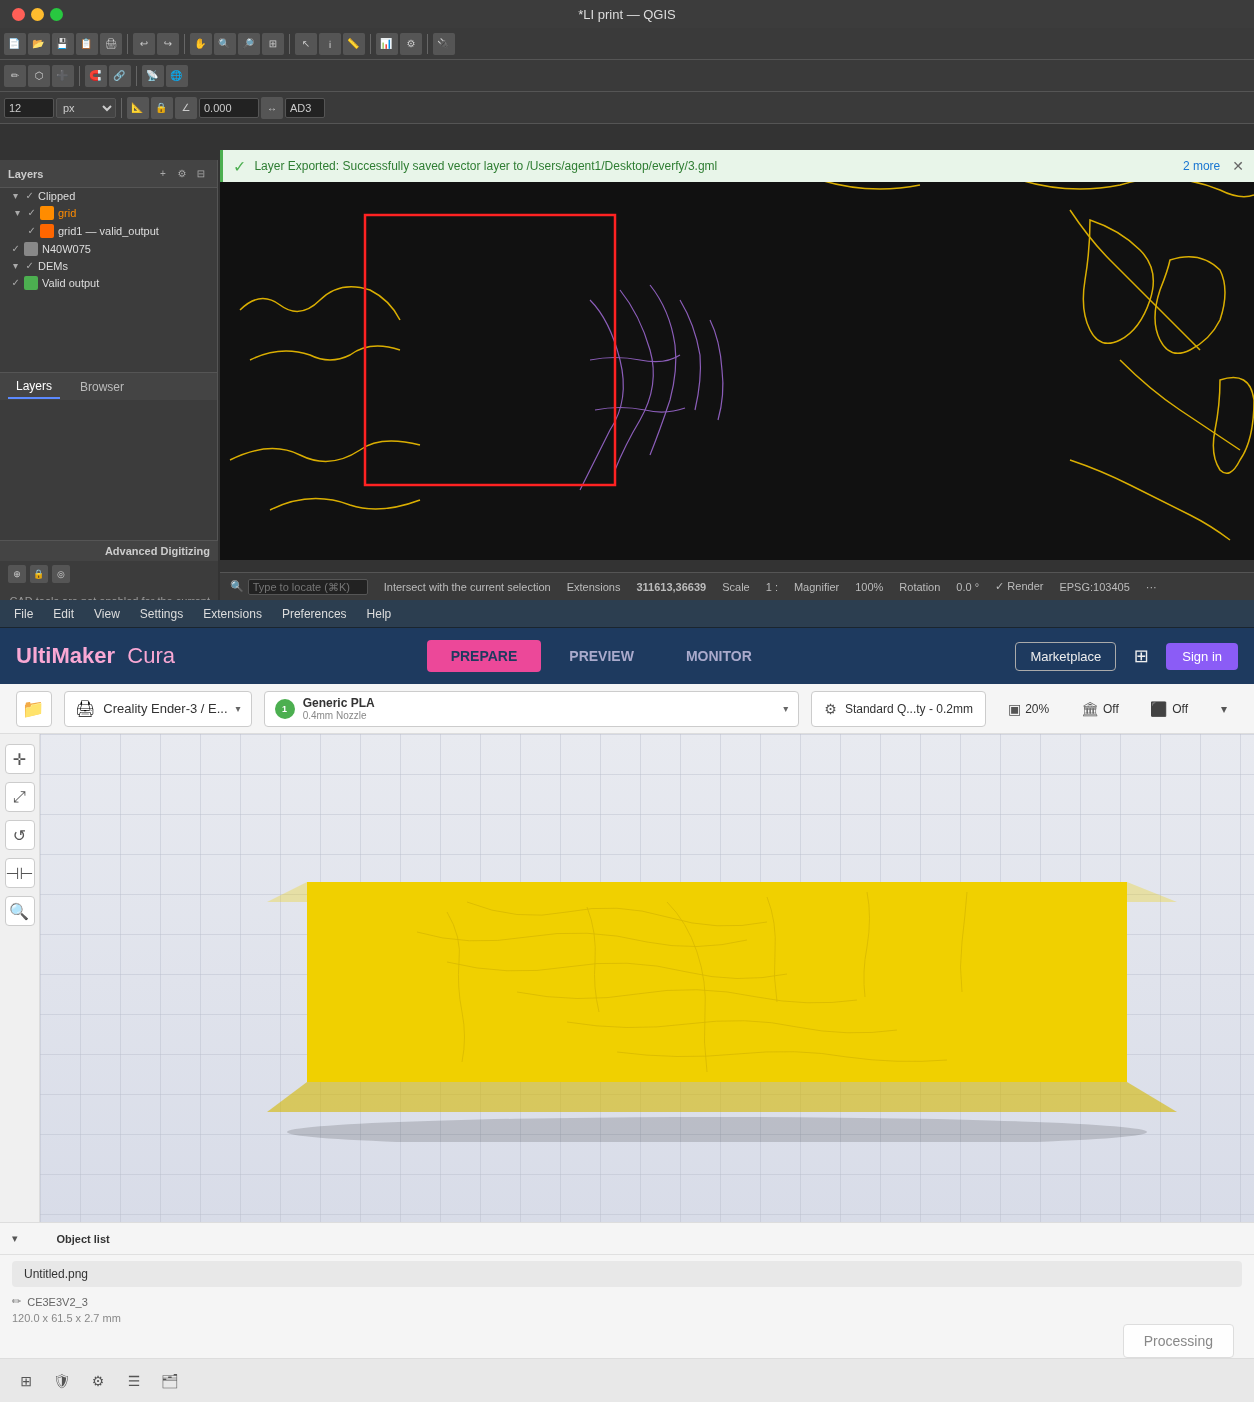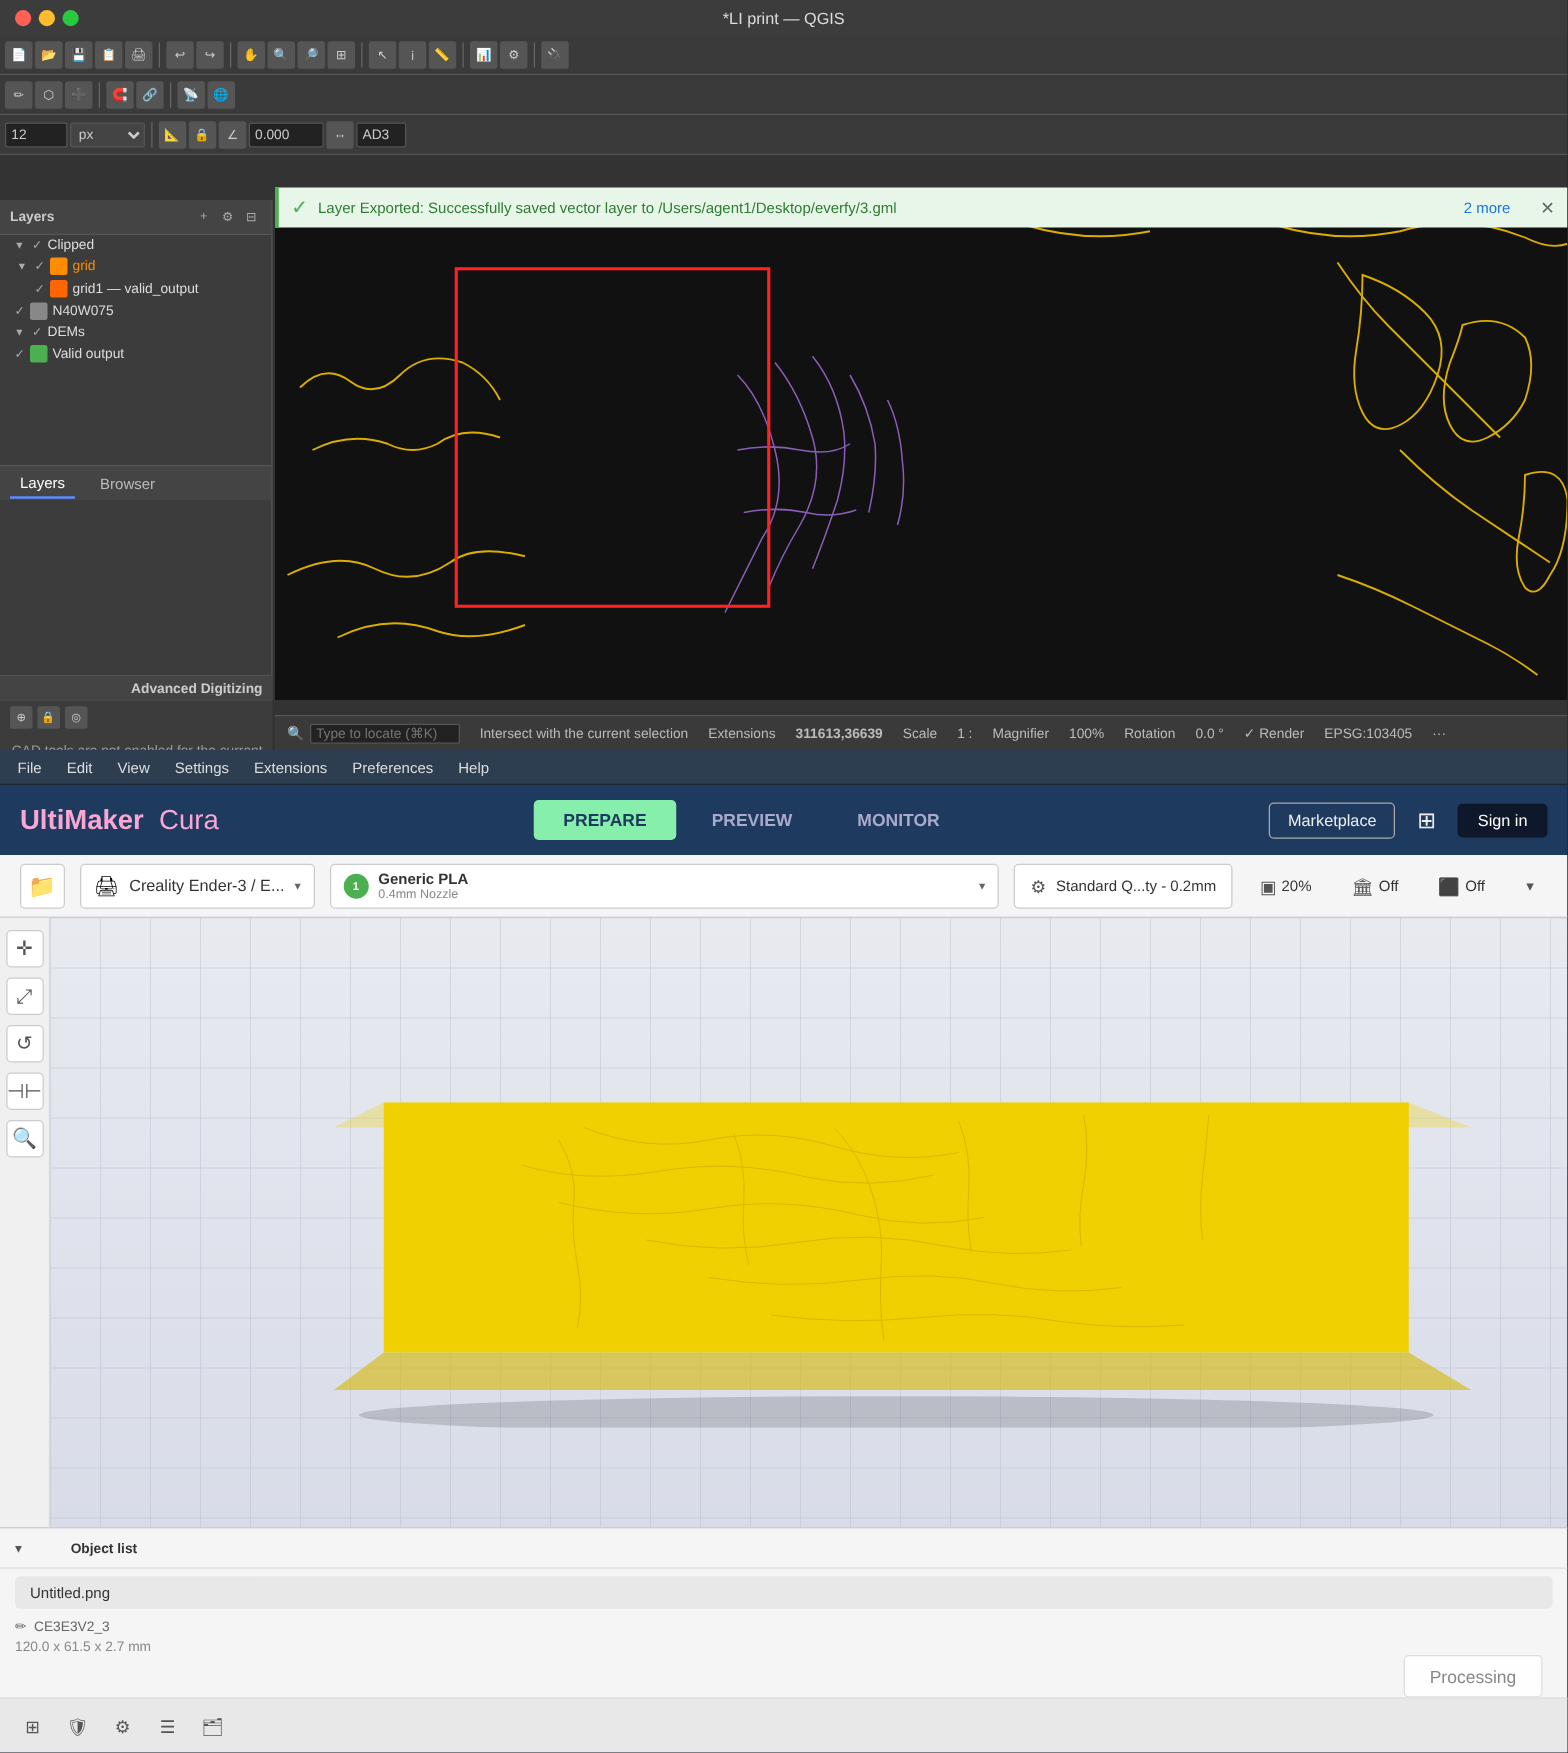--- a/index.html
+++ b/index.html
@@ -43,21 +43,21 @@
     }
 
     
     .success-notification {
       position: absolute; top: 150px; left: 220px; right: 0;
       height: 32px; background: #e8f5e9; border-left: 3px solid #4caf50;
       display: flex; align-items: center; padding: 0 10px; gap: 8px; z-index: 10;
     }
     .success-icon { color: #4caf50; font-size: 16px; }
     .success-text { font-size: 12px; color: #2e7d32; flex: 1; }
-    .success-more { font-size: 12px; color: #1976d2; cursor: pointer; margin-right: 16px; }
+    .success-more { font-size: 12px; color: #1976d2; cursor: pointer; margin-right: 4px; }
     .success-close { font-size: 14px; color: #666; cursor: pointer; }
 
     
     .map-area {
       position: absolute; top: 160px; left: 220px; right: 0; bottom: 40px;
       background: #111; overflow: hidden;
     }
 
     
     .map-svg { position: absolute; top: 0; left: 0; width: 100%; height: 100%; }
@@ -120,33 +120,33 @@
       display: flex; align-items: center; justify-content: space-between;
       padding: 0 16px;
     }
     .cura-logo { font-size: 22px; color: #f9a8d4; font-weight: 300; }
     .cura-logo span { font-weight: 700; }
     .nav-tabs { display: flex; gap: 4px; }
     .nav-tab {
       padding: 8px 24px; font-size: 14px; font-weight: 600;
       cursor: pointer; border-radius: 4px;
     }
-    .nav-tab.active { background: #86efac; color: #1e3a5f; margin-left: 12px; }
+    .nav-tab.active { background: #ec4899; color: #1e3a5f; margin-left: 12px; }
     .nav-tab.inactive { color: #aac; }
     .header-right { display: flex; gap: 10px; align-items: center; }
     .marketplace-btn {
       padding: 6px 14px; border: 1px solid #aaa; border-radius: 4px;
       color: #eee; font-size: 13px; cursor: pointer; background: transparent;
     }
     .grid-btn {
       width: 30px; height: 30px; display: flex; align-items: center; justify-content: center;
       color: #eee; font-size: 18px; cursor: pointer;
     }
     .signin-btn {
-      padding: 6px 16px; background: #0f172a; border-radius: 4px;
+      padding: 6px 16px; background: #8b5cf6; border-radius: 4px;
       color: #fff; font-size: 13px; cursor: pointer; border: none;
     }
 
     
     .printer-bar {
       width: 100%; height: 50px; background: #f5f5f5;
       display: flex; align-items: center; padding: 0 16px; gap: 12px;
       border-bottom: 1px solid #ddd;
     }
     .folder-btn {

